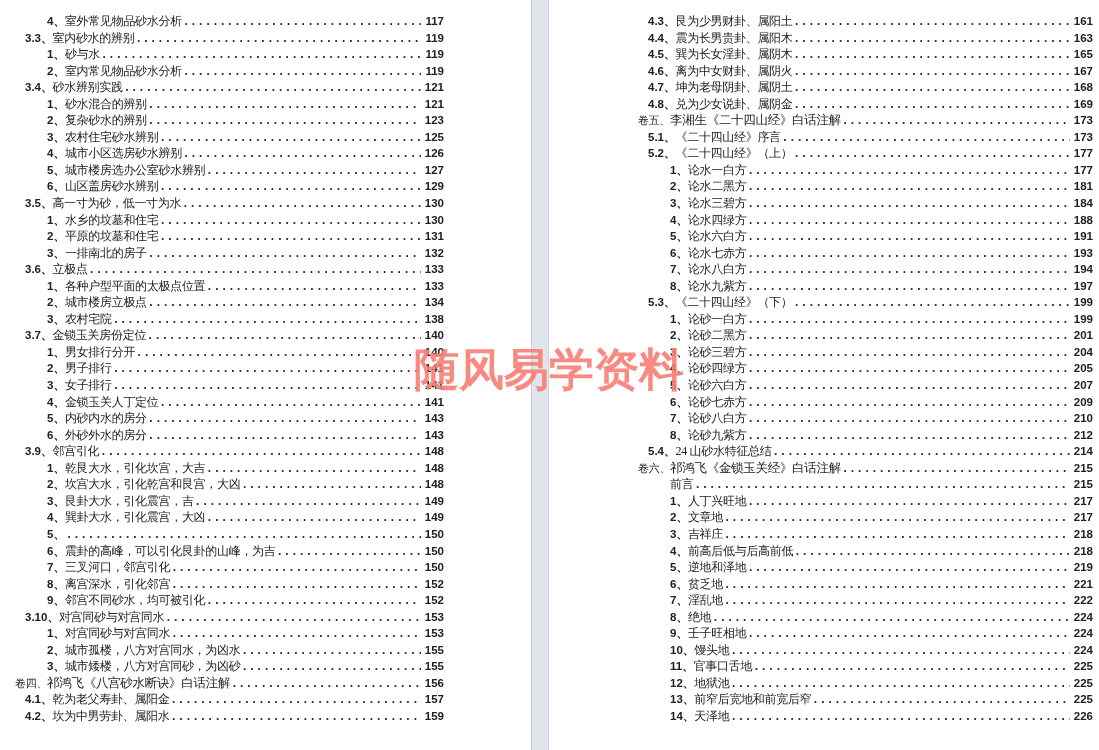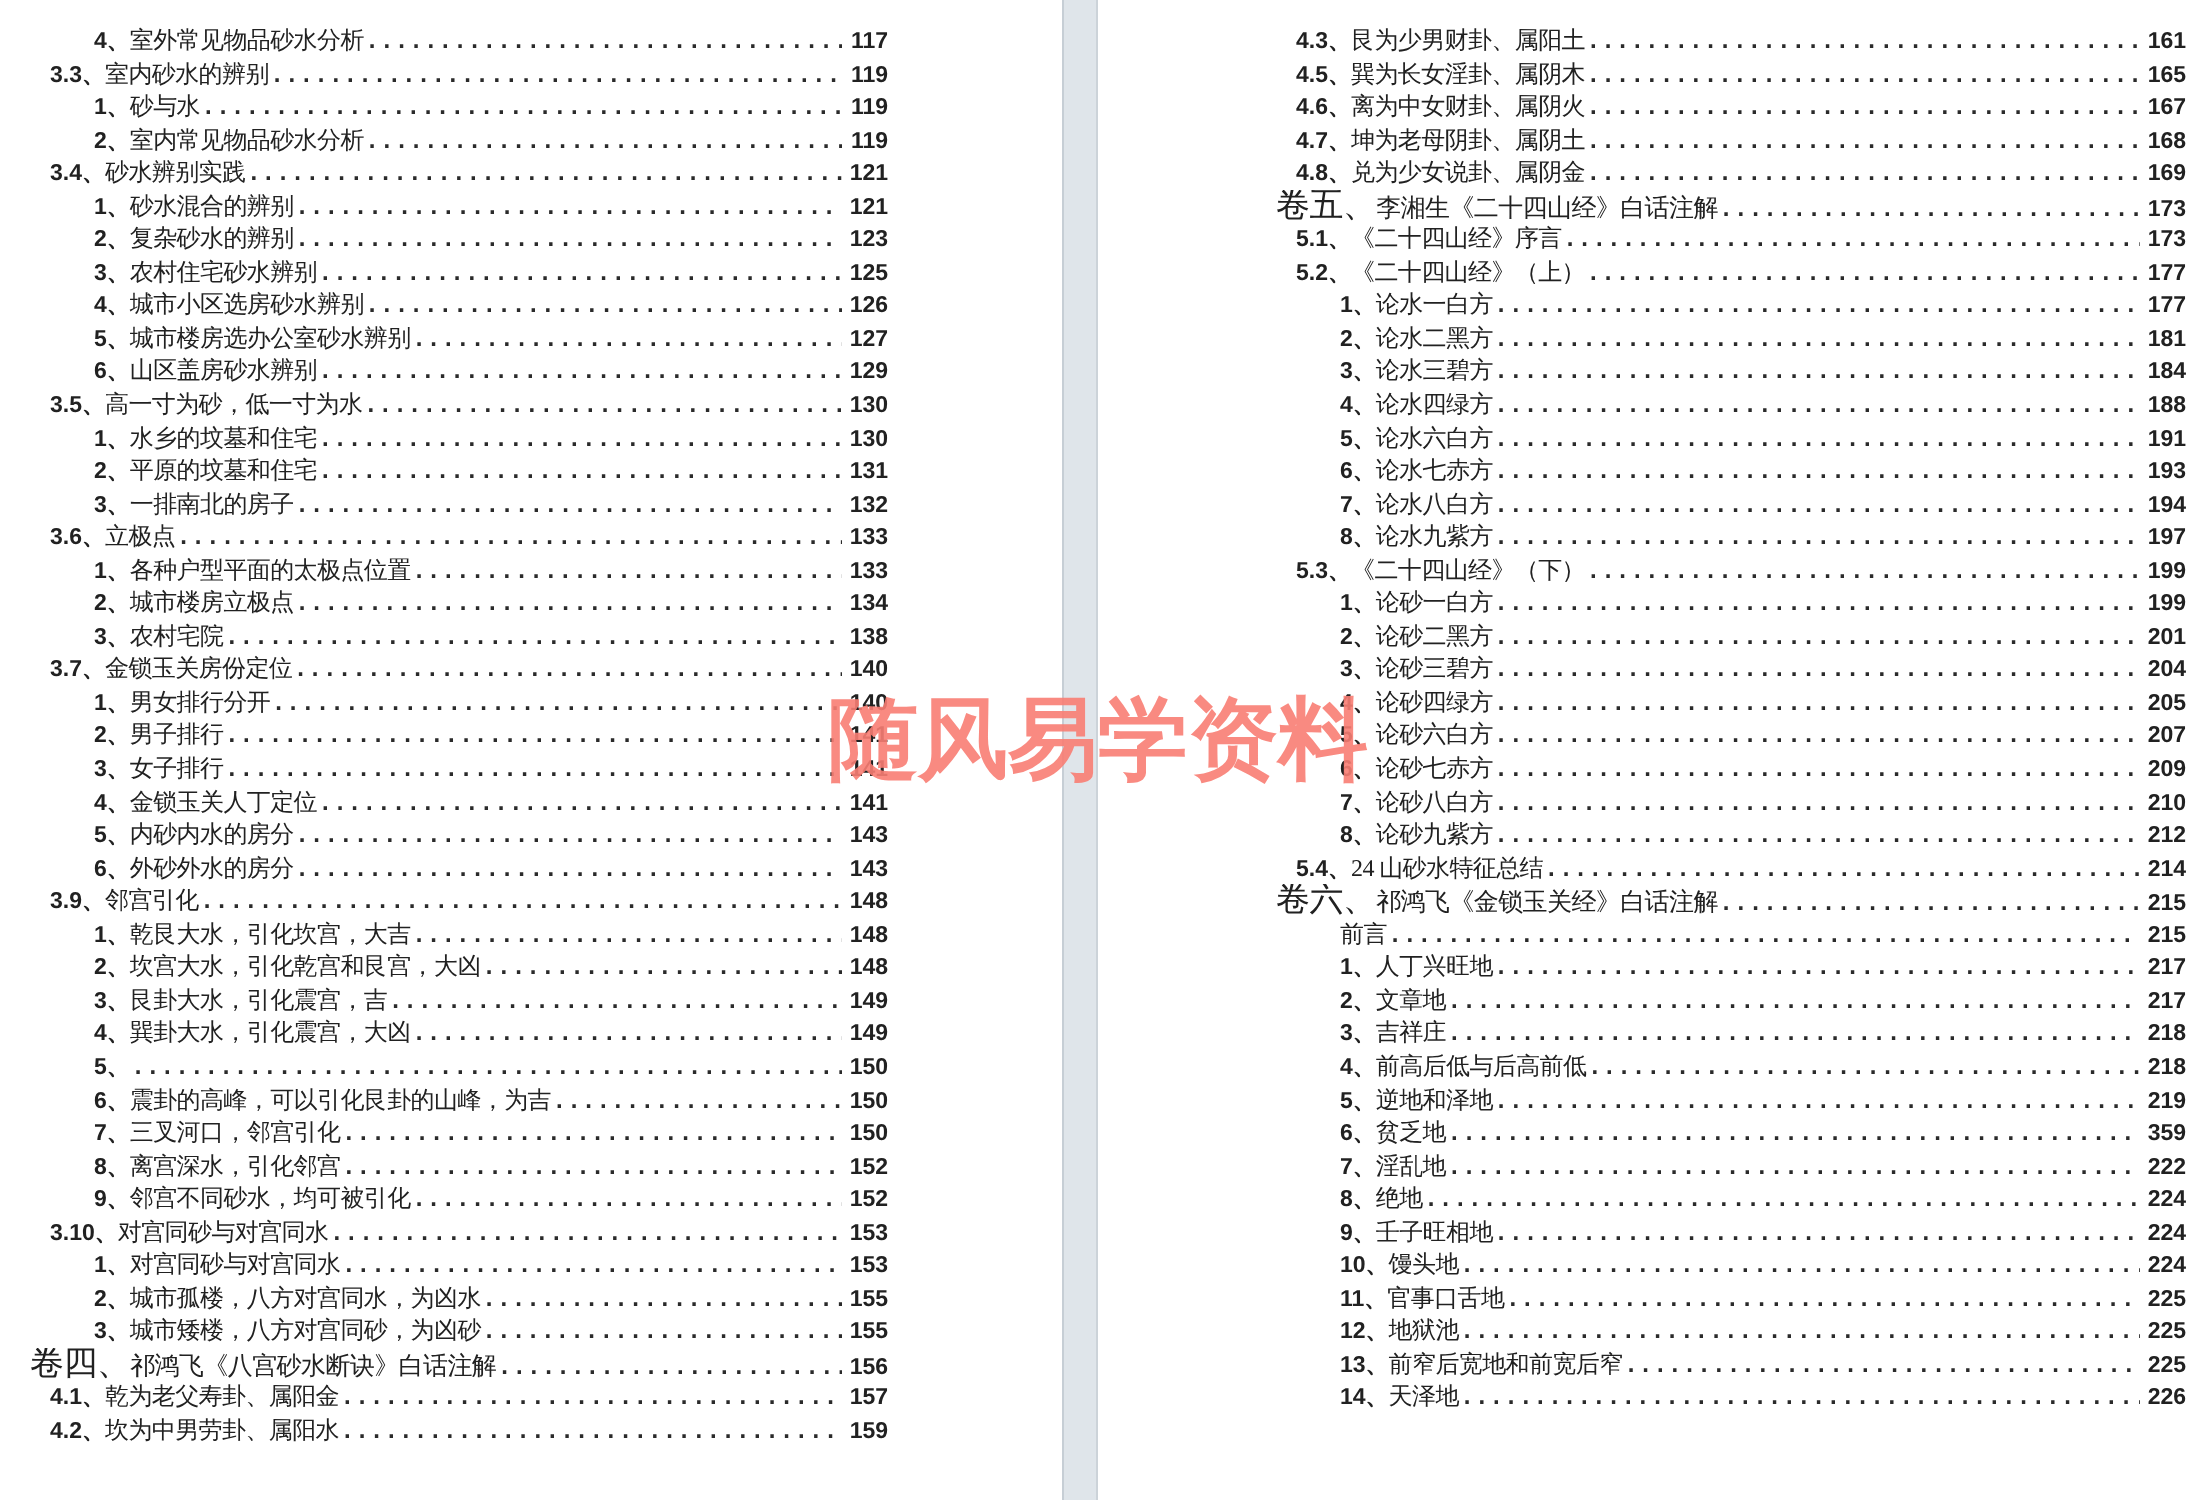--- a/index.html
+++ b/index.html
@@ -43,21 +43,21 @@
   .lvl2 { padding-left: var(--i2); }
   .num {
     font-family: "Liberation Sans", sans-serif;
     font-weight: bold;
     font-size: 11.5px;
     flex: 0 0 auto;
   }
   .lvl0 .num {
     font-family: "Liberation Serif", serif;
     font-weight: normal;
-    font-size: 17px;
+    font-size: 11px;
     letter-spacing: -0.3px;
   }
   .title {
     font-size: 12px;
     letter-spacing: -0.3px;
     flex: 0 0 auto;
   }
   .lvl0 .title { font-size: 12.5px; }
   .dots {
     flex: 1 1 auto;
@@ -365,20 +365,26 @@
   <div class="page-gap" style="background: rgb(223, 229, 234);"></div>
   <div class="page page-right">
     <div class="toc">
         <div class="toc-line lvl1">
           <span class="num">4.3、</span>
           <span class="title">艮为少男财卦、属阳土</span>
           <span class="dots"></span>
           <span class="pg">161</span>
         </div>
         <div class="toc-line lvl1">
+          <span class="num">4.4、</span>
+          <span class="title">震为长男贵卦、属阳木</span>
+          <span class="dots"></span>
+          <span class="pg">163</span>
+        </div>
+        <div class="toc-line lvl1">
           <span class="num">4.5、</span>
           <span class="title">巽为长女淫卦、属阴木</span>
           <span class="dots"></span>
           <span class="pg">165</span>
         </div>
         <div class="toc-line lvl1">
           <span class="num">4.6、</span>
           <span class="title">离为中女财卦、属阴火</span>
           <span class="dots"></span>
           <span class="pg">167</span>
@@ -560,21 +566,21 @@
         <div class="toc-line lvl2">
           <span class="num">5、</span>
           <span class="title">逆地和泽地</span>
           <span class="dots"></span>
           <span class="pg">219</span>
         </div>
         <div class="toc-line lvl2">
           <span class="num">6、</span>
           <span class="title">贫乏地</span>
           <span class="dots"></span>
-          <span class="pg">359</span>
+          <span class="pg">221</span>
         </div>
         <div class="toc-line lvl2">
           <span class="num">7、</span>
           <span class="title">淫乱地</span>
           <span class="dots"></span>
           <span class="pg">222</span>
         </div>
         <div class="toc-line lvl2">
           <span class="num">8、</span>
           <span class="title">绝地</span>

